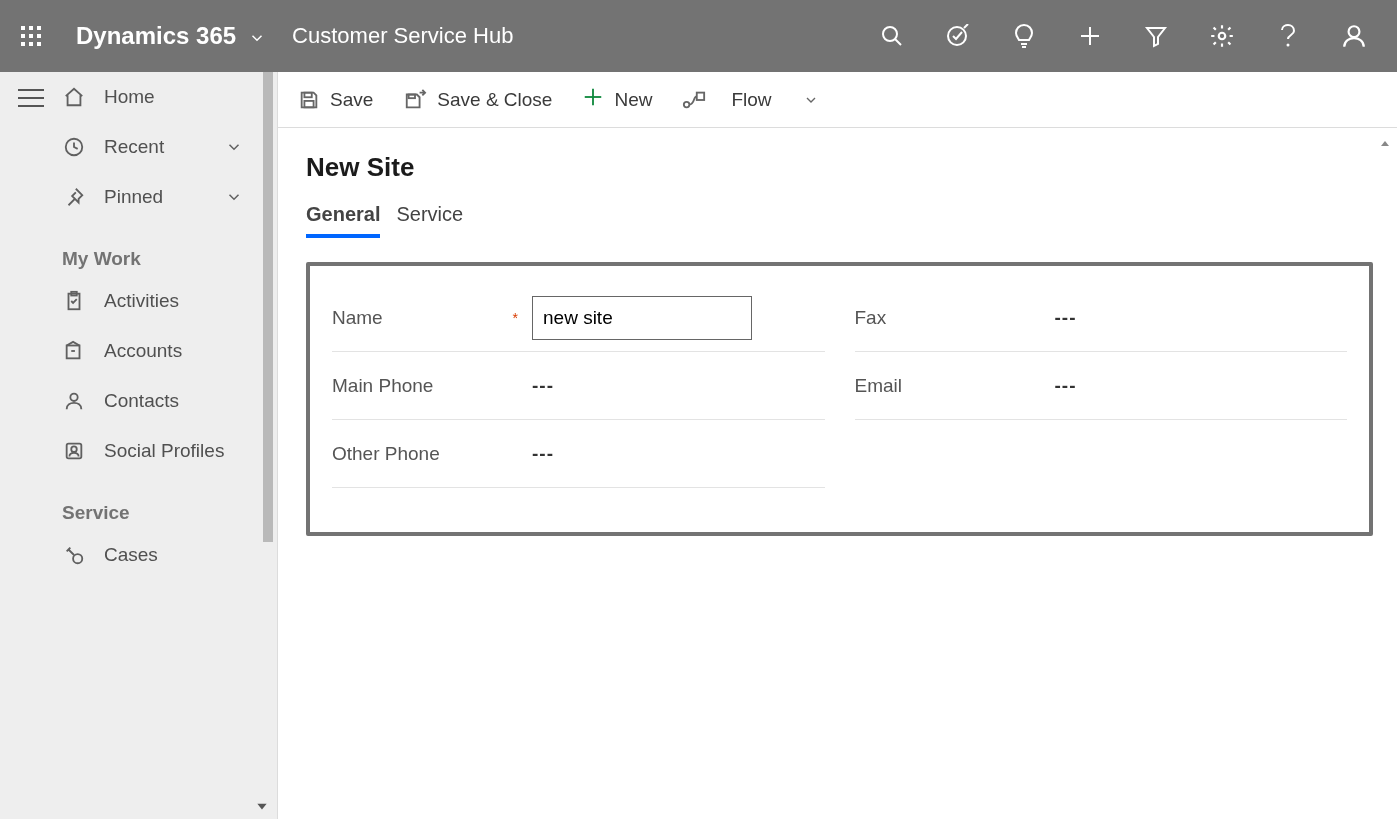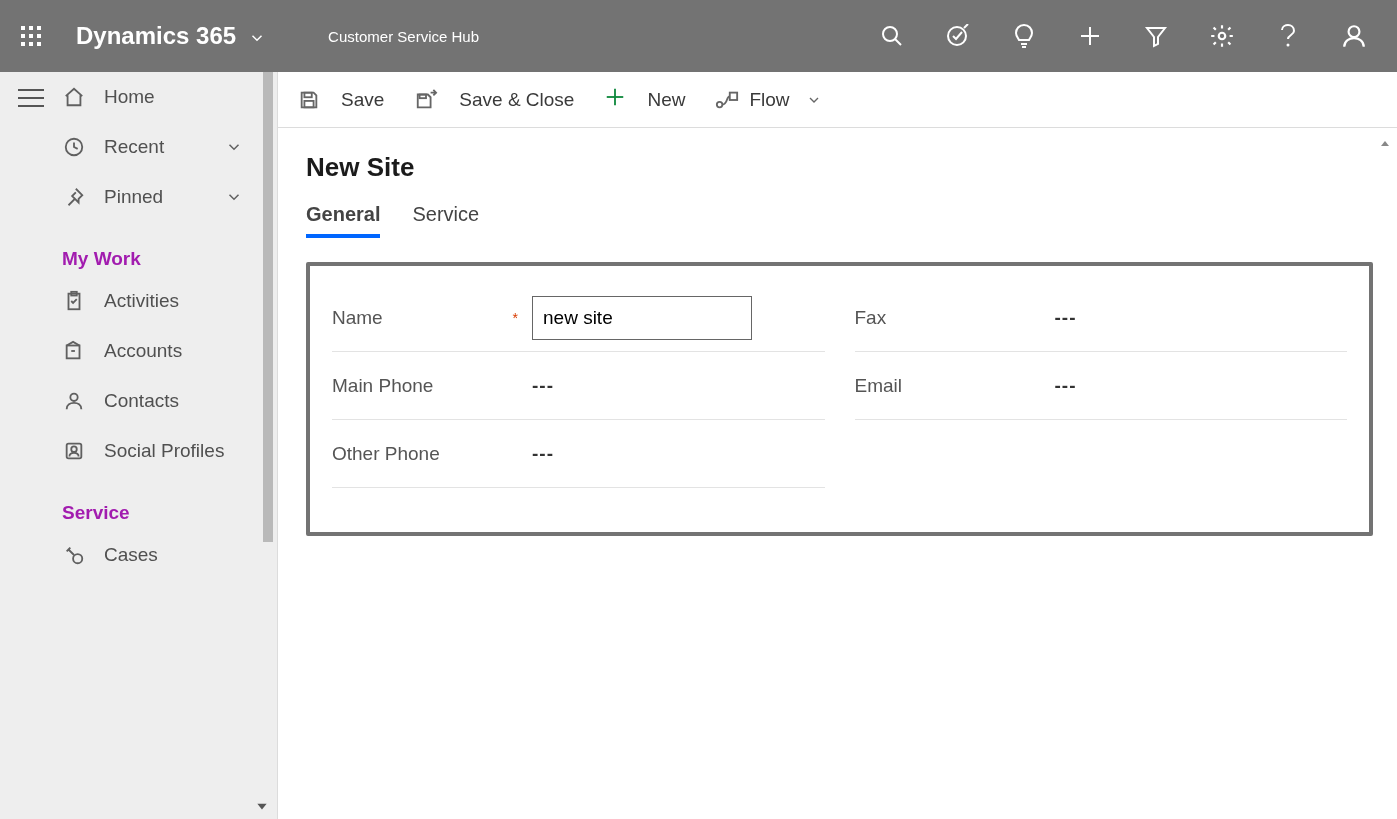--- a/index.html
+++ b/index.html
@@ -14,21 +14,21 @@
   .navbar {
     display: flex; align-items: center;
     height: 72px; width: 100%;
     background: #737373; color: #fff;
     padding: 0 10px 0 0;
   }
   .nav-left { display: flex; align-items: center; gap: 8px; padding-left: 20px; }
   .nav-apps-icon { width: 22px; height: 22px; cursor: pointer; display:flex; align-items:center; justify-content:center; }
   .nav-brand { font-size: 24px; font-weight: 600; margin-left: 26px; display:flex; align-items:center; gap:12px; cursor:pointer;}
   .nav-brand svg { margin-top:4px; }
-  .nav-app-name { font-size: 15px; font-weight: 400; margin-left: 54px; color:#fff; }
+  .nav-app-name { font-size: 22px; font-weight: 400; margin-left: 18px; color:#fff; }
   .nav-spacer { flex: 1; }
   .nav-actions { display: flex; align-items: center; }
   .nav-action {
     width: 66px; height: 72px; display:flex; align-items:center; justify-content:center;
     cursor: pointer;
   }
   .nav-action svg, .nav-apps-icon svg { stroke: #fff; fill: none; }
 
   
   .shell { display: flex; height: calc(100% - 72px); width: 100%; }
@@ -47,48 +47,48 @@
 
   .sb-scroll { flex:1; overflow:hidden; position:relative; padding-right:16px; }
   .sb-item, .sb-item-exp {
     display:flex; align-items:center; height:50px; padding-left:18px;
     cursor:pointer; color:#505050; font-size:19px;
   }
   .sb-item-exp { justify-content:space-between; padding-right:18px; }
   .sb-ico { width:24px; height:24px; margin-right:18px; display:flex; align-items:center; justify-content:center; }
   .sb-ico svg { stroke:#606060; fill:none; }
   .sb-section {
-    padding: 26px 0 6px 18px; font-size:19px; font-weight:600; color:#a21caf;
+    padding: 26px 0 6px 18px; font-size:19px; font-weight:600; color:#737373;
   }
   .sb-scrollbar {
     position:absolute; top:0; right:4px; width:10px; height:470px;
     background:#b9b9b9; border-radius:0;
   }
   .sb-area-switch {
     position:absolute; bottom:4px; right:6px; width:18px; height:18px;
     display:flex; align-items:center; justify-content:center; cursor:pointer;
   }
 
   
   .main { flex:1; display:flex; flex-direction:column; position:relative; }
 
   .cmdbar {
     height:56px; border-bottom:1px solid #dcdcdc;
     display:flex; align-items:center; padding-left:20px; gap:30px;
     font-size:19px; color:#3a3a3a;
   }
-  .cmd { display:flex; align-items:center; gap:21px; cursor:pointer; }
+  .cmd { display:flex; align-items:center; gap:10px; cursor:pointer; }
   .cmd svg { stroke:#666; fill:none; }
   .cmd .plus-ico svg { stroke:#10893e; }
-  .cmd-flow { display:flex; align-items:center; gap:10px; cursor:pointer;}
+  .cmd-flow { display:flex; align-items:center; gap:25px; cursor:pointer;}
   .cmd-flow .chev { margin-left:6px; }
 
   .form-area { flex:1; padding: 24px 24px 24px 28px; overflow:hidden; position:relative;}
   .page-title { font-size:26px; font-weight:700; color:#1b1b1b; margin-bottom:20px; }
-  .tabs { display:flex; gap:32px; border-bottom:0; margin-bottom:24px; }
+  .tabs { display:flex; gap:16px; border-bottom:0; margin-bottom:24px; }
   .tab {
     font-size:20px; padding-bottom:8px; cursor:pointer; color:#444;
   }
   .tab.active { font-weight:700; border-bottom:4px solid #0066ff; }
 
   .form-card {
     border:4px solid #737373; border-radius:2px;
     padding: 18px 22px 44px 22px;
     display:flex; gap:30px;
   }

